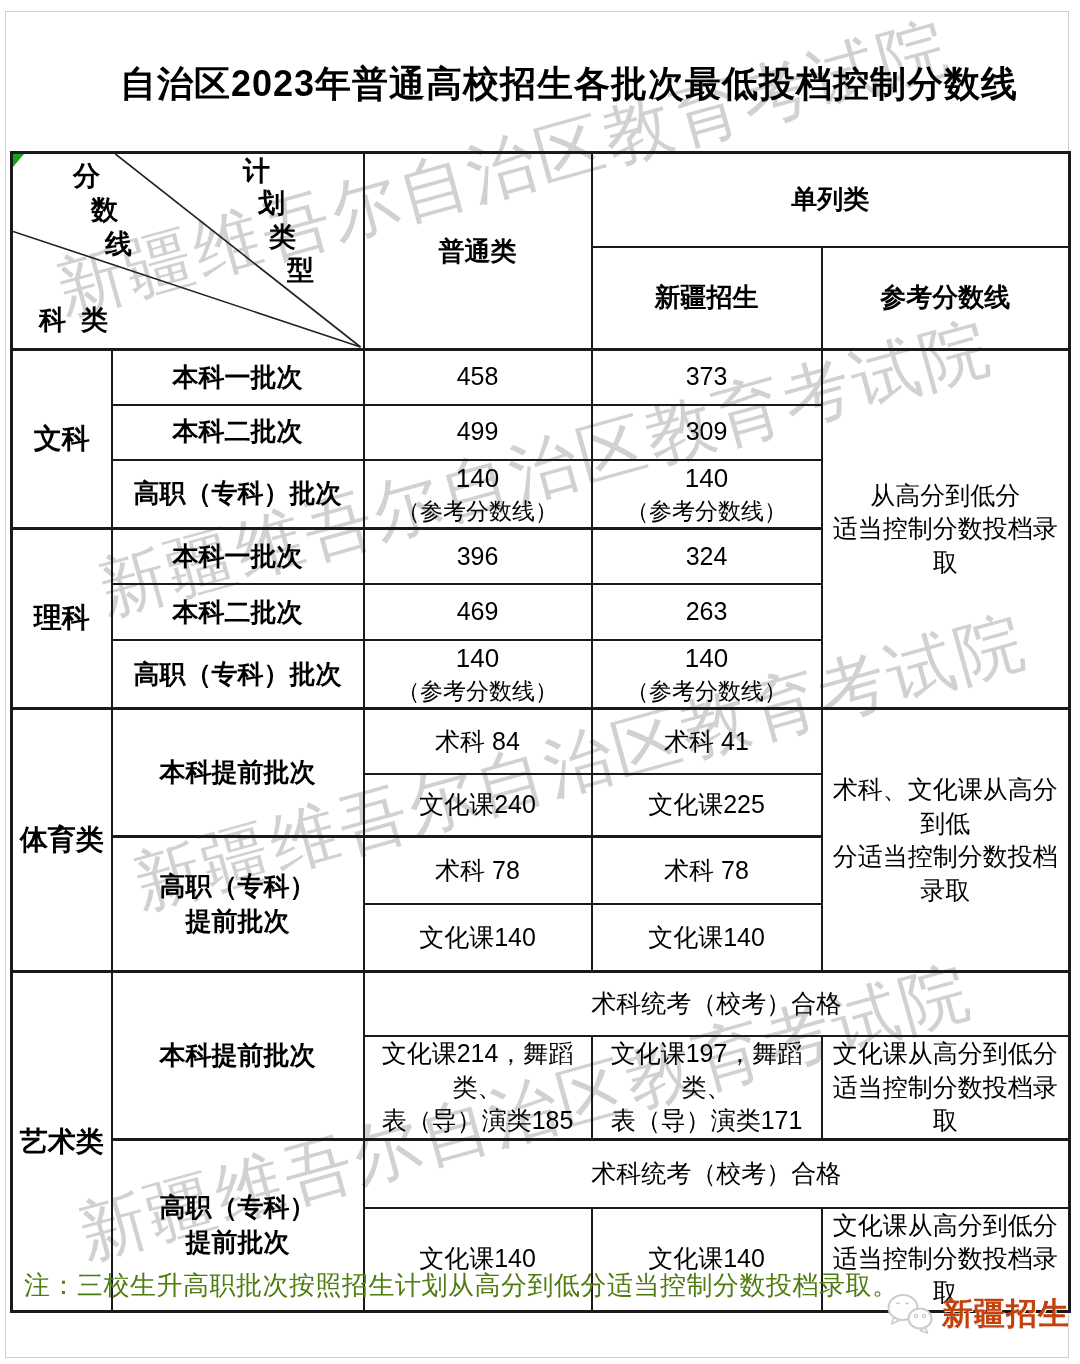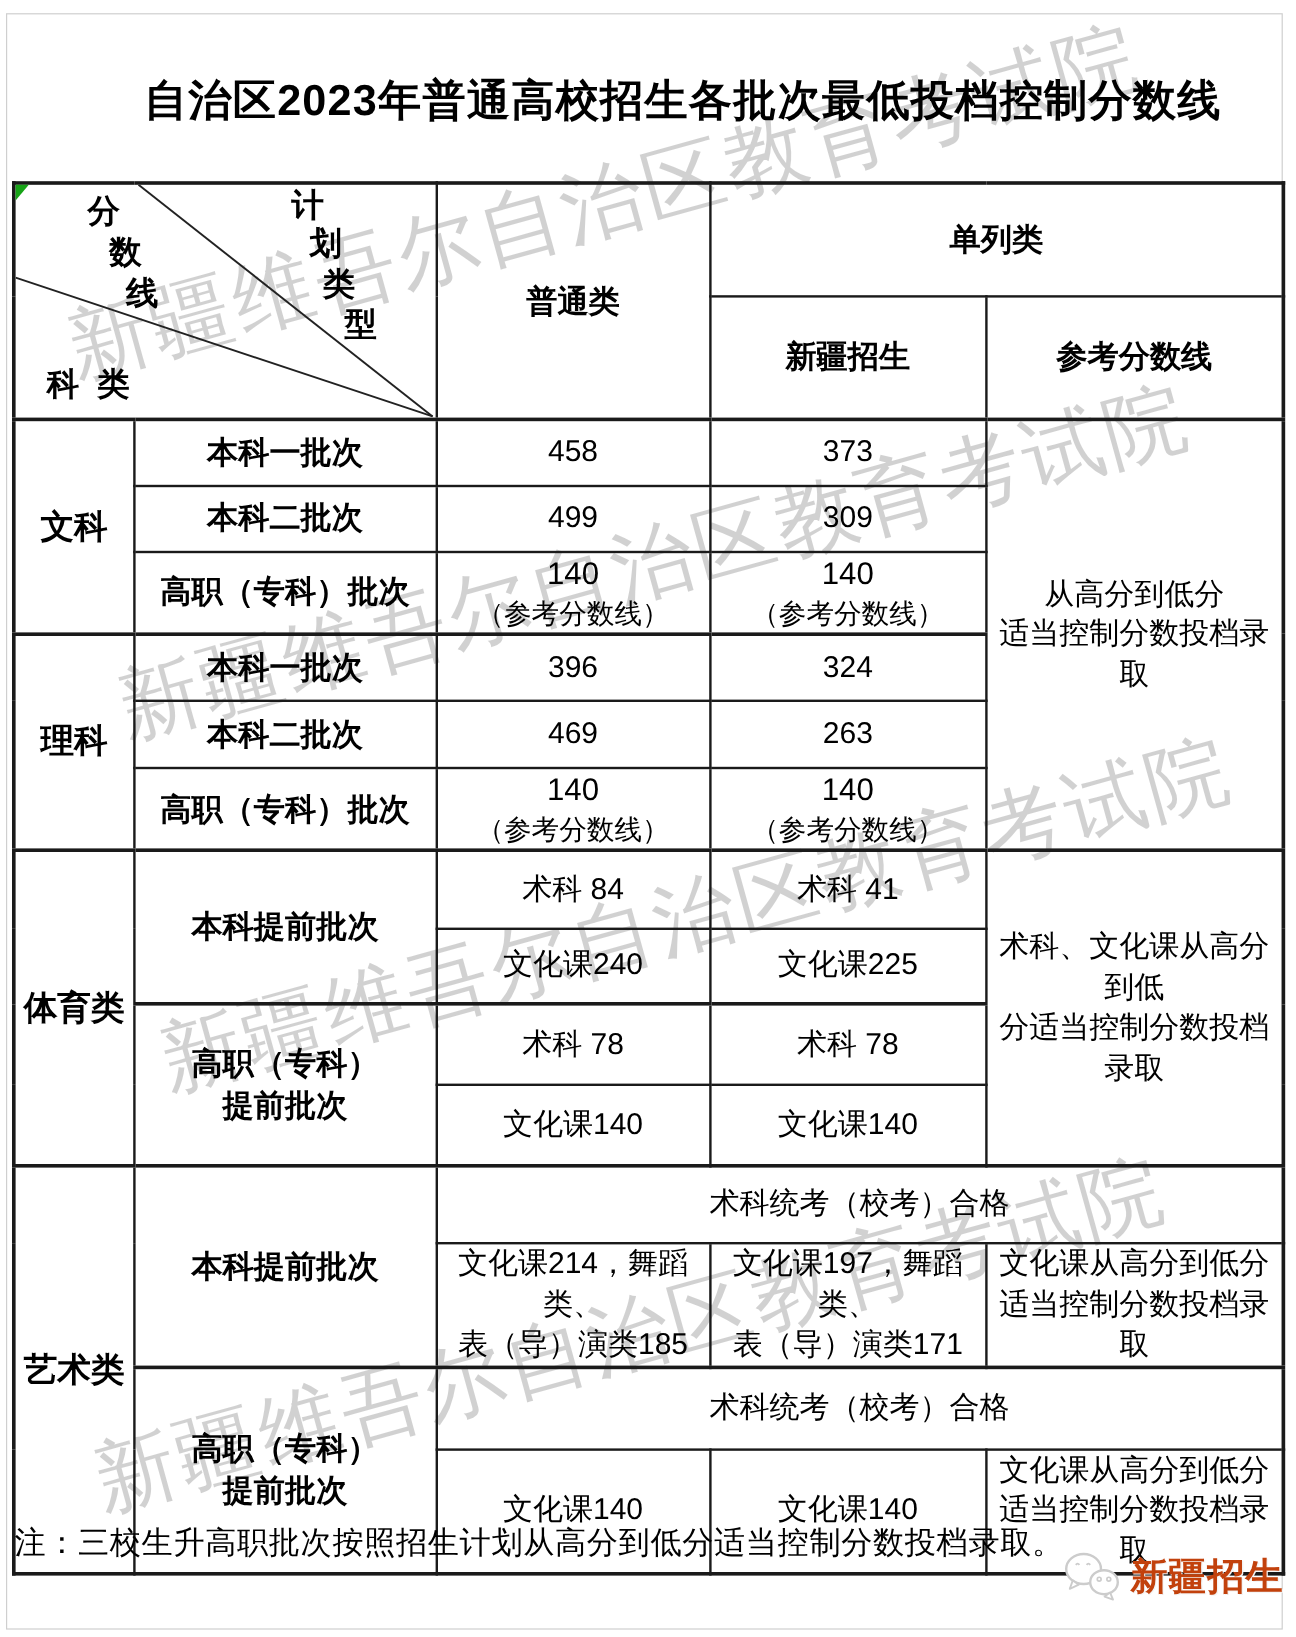--- a/index.html
+++ b/index.html
@@ -29,22 +29,22 @@
   .val{font-family:Liberation Sans, sans-serif;font-size:25px;line-height:1.35;font-weight:400;}
   .val .num{font-size:26px;}
   .val .small{font-size:23px;}
   
   td.corner{position:relative;}
   .diag{position:absolute;left:0;top:0;width:100%;height:100%;}
   .ch{position:absolute;font-size:27px;font-weight:700;line-height:1;}
   .green-tri{position:absolute;left:0;top:0;width:0;height:0;
              border-top:13px solid #17a317;border-right:11px solid transparent;}
   
-  .note{position:absolute;left:12px;top:1268px;font-family:"Liberation Serif",serif;
-        font-size:26px;letter-spacing:0.5px;color:#000000;}
+  .note{position:absolute;left:24px;top:1268px;font-family:"Liberation Serif",serif;
+        font-size:26px;letter-spacing:0.5px;color:#4d7c0f;}
   .logo{position:absolute;left:886px;top:1292px;display:flex;align-items:center;gap:6px;}
   .logo-text{font-size:31px;font-weight:700;color:#c2410c;letter-spacing:1px;
              text-shadow:1px 1px 0 #f3f3f3;}
 </style>
 </head>
 <body>
 
 <div id="page">
   <div class="frame"></div>
 

